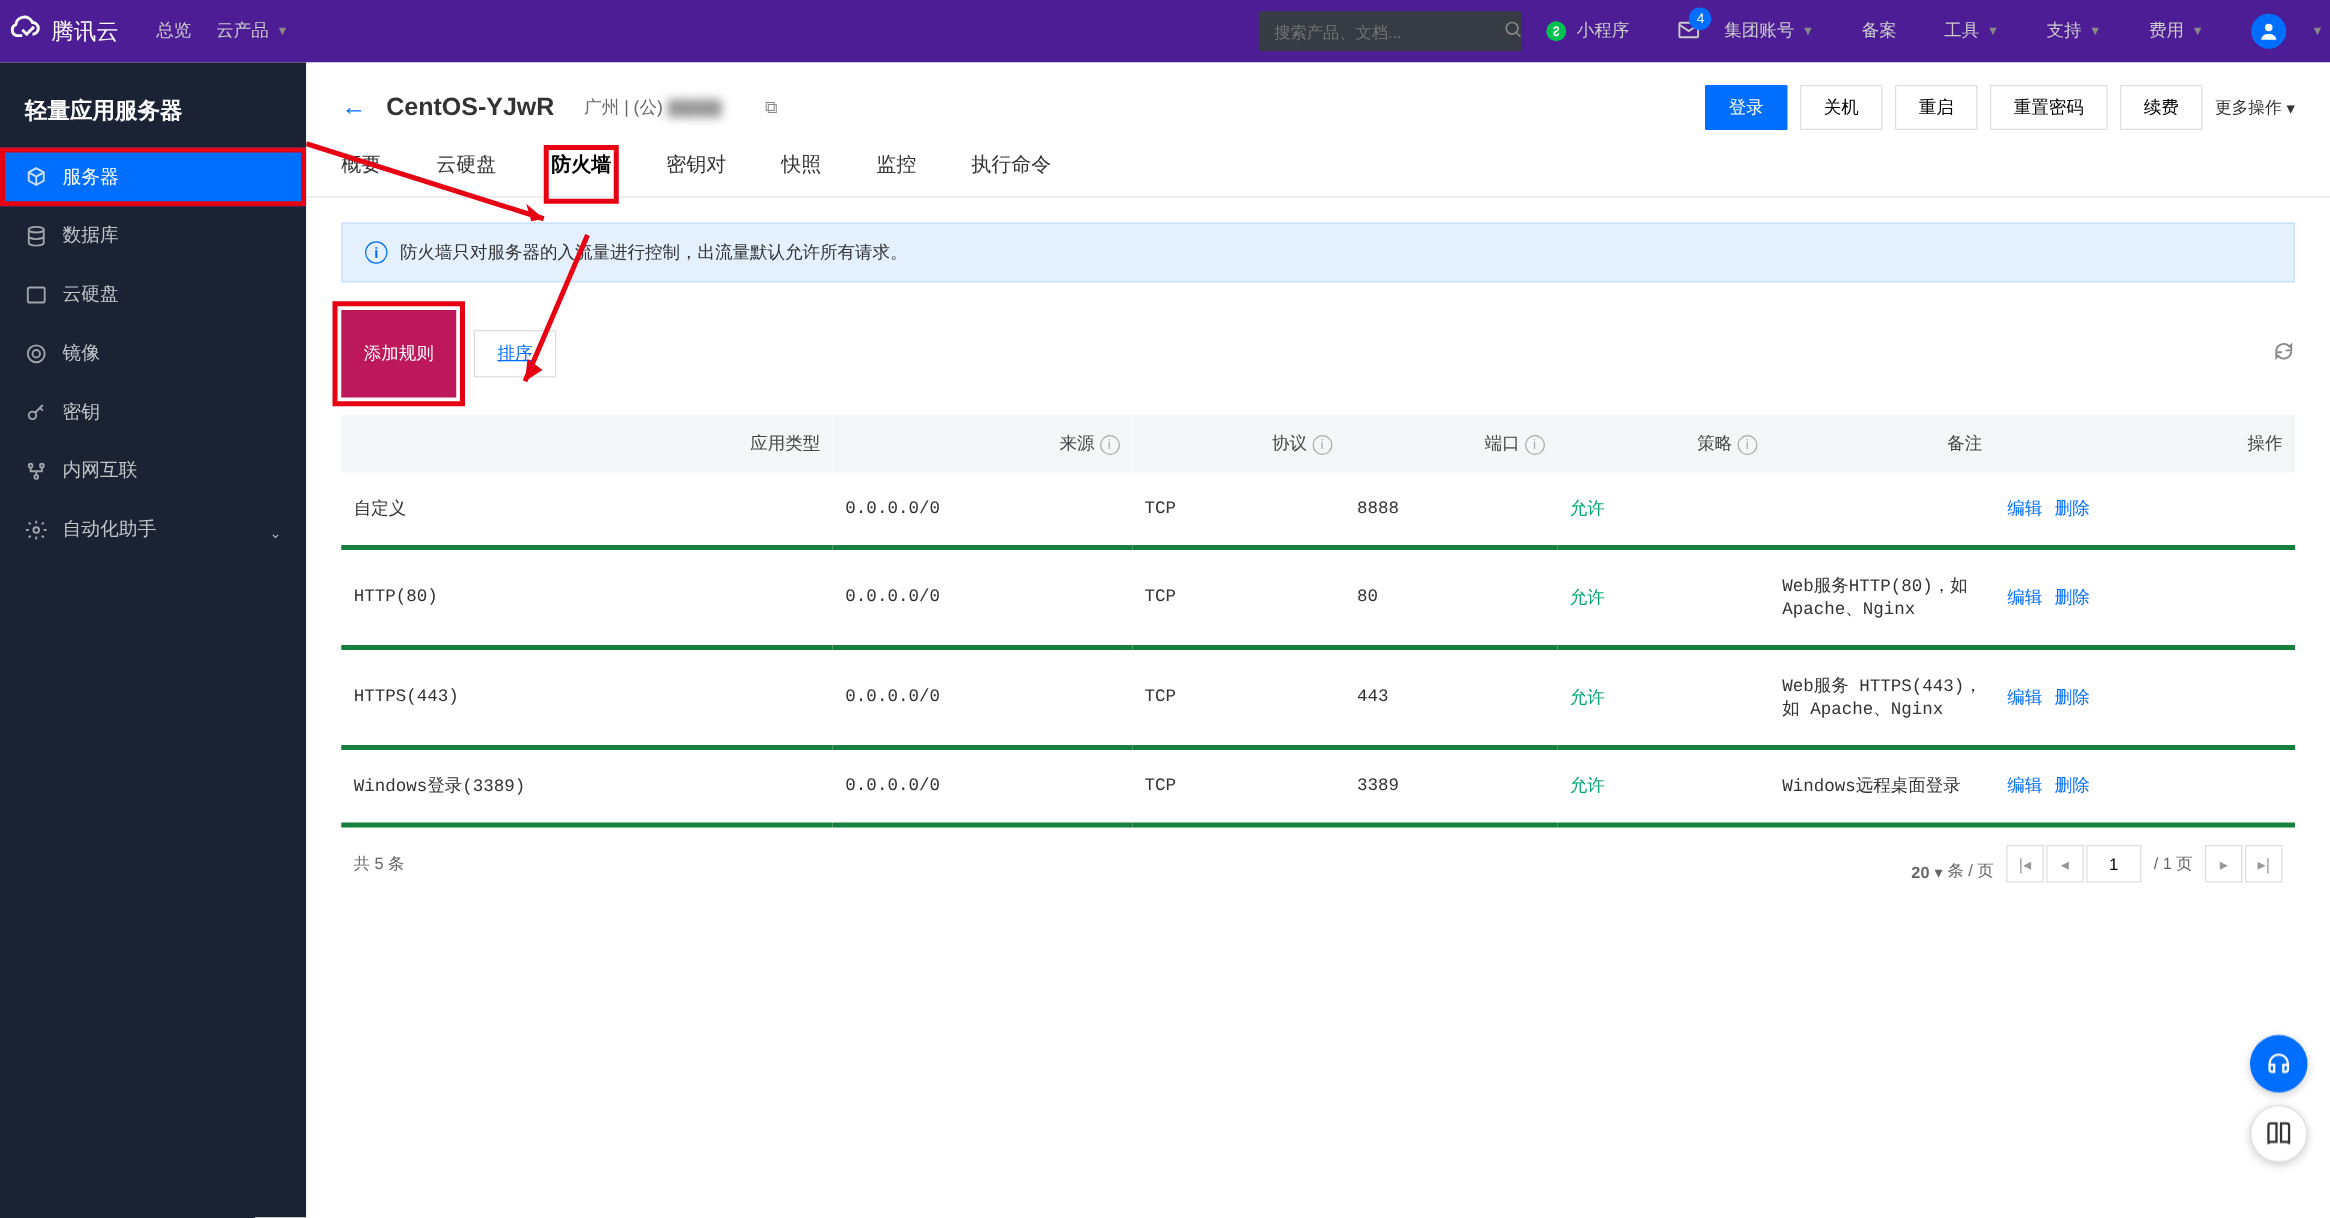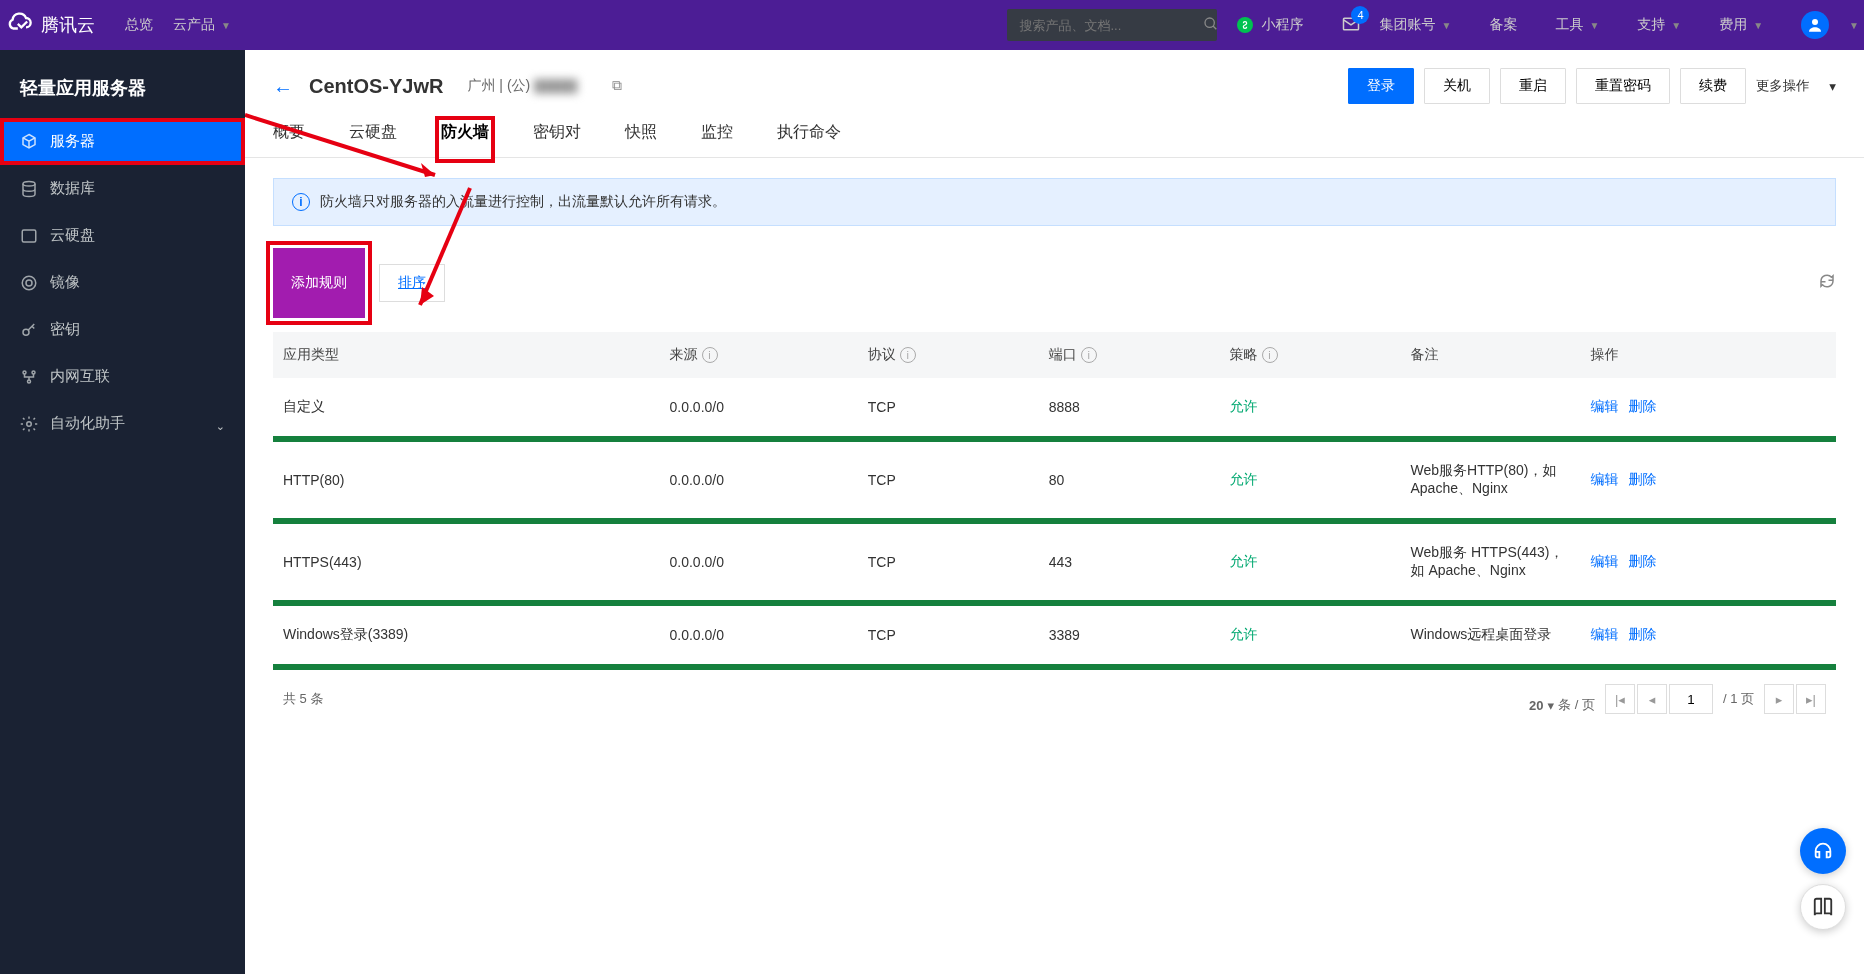--- a/index.html
+++ b/index.html
@@ -36,44 +36,44 @@
 .main { flex: 1; background: #fff; overflow-y: auto; position: relative; }
 .page-head { padding: 18px 28px 0; display: flex; align-items: center; gap: 16px; }
 .back-arrow { color: #006eff; font-size: 20px; cursor: pointer; font-weight: bold; }
 .instance-name { font-size: 20px; font-weight: 600; }
 .region-text { color: #666; font-size: 14px; margin-left: 8px; }
 .blurred { filter: blur(4px); color: #999; display: inline-block; width: 70px; }
 .copy-icon { color: #888; margin-left: 4px; cursor: pointer; }
 .head-actions { margin-left: auto; display: flex; gap: 10px; align-items: center; }
 .btn { padding: 8px 18px; border: 1px solid #ddd; background: #fff; cursor: pointer; font-size: 14px; border-radius: 1px; }
 .btn-primary { background: #006eff; color: #fff; border-color: #006eff; }
-.btn-link { border: none; background: none; color: #333; display: flex; align-items: center; gap: 20px; }
+.btn-link { border: none; background: none; color: #333; display: flex; align-items: center; gap: 4px; }
 
 
 .tabs { display: flex; gap: 44px; padding: 18px 28px 0; border-bottom: 1px solid #e5e5e5; }
 .tab { padding-bottom: 14px; cursor: pointer; font-size: 16px; color: #333; position: relative; }
 .tab.active { color: #000; font-weight: 600; }
 .tab.active::after { content: ''; position: absolute; bottom: 0; left: 0; right: 0; }
 .tab.highlighted { outline: 4px solid #e60012; outline-offset: 2px; }
 
 
 .content { padding: 20px 28px; }
 .info-banner { background: #e5f0ff; border: 1px solid #c5dfff; padding: 14px 18px; display: flex; align-items: center; gap: 10px; margin-bottom: 22px; color: #333; }
 .info-icon { width: 18px; height: 18px; border: 1.5px solid #006eff; border-radius: 50%; color: #006eff; display: flex; align-items: center; justify-content: center; font-size: 12px; flex-shrink: 0; font-weight: bold; font-style: normal; }
 
 .toolbar { display: flex; gap: 14px; align-items: center; margin-bottom: 14px; }
-.btn-add { background: #a21caf; color: #fff; padding: 26px 18px; border: none; cursor: pointer; font-size: 14px; }
+.btn-add { background: #be185d; color: #fff; padding: 26px 18px; border: none; cursor: pointer; font-size: 14px; }
 .btn-add.highlighted { outline: 4px solid #e60012; outline-offset: 3px; }
 .btn-sort { color: #006eff; padding: 9px 18px; border: 1px solid #ddd; background: #fff; cursor: pointer; font-size: 14px; text-decoration: underline; }
 .refresh-icon { margin-left: auto; color: #888; cursor: pointer; font-size: 16px; }
 
 
 .table { width: 100%; border-collapse: collapse; }
-.table th { text-align: left; padding: 14px 10px; background: #f5f6f7; color: #444; font-weight: 500; font-size: 14px; }
-.table td { padding: 20px 10px; border-bottom: 6px solid #15803d; font-size: 14px; vertical-align: middle; }
+.table th { text-align: right; padding: 14px 10px; background: #f5f6f7; color: #444; font-weight: 500; font-size: 14px; }
+.table td { padding: 20px 10px; border-bottom: 4px solid #15803d; font-size: 14px; vertical-align: middle; font-family: Liberation Mono, monospace; }
 .help-icon { display: inline-flex; width: 16px; height: 16px; border: 1px solid #aaa; border-radius: 50%; color: #aaa; align-items: center; justify-content: center; font-size: 11px; margin-left: 4px; font-style: normal; }
 .policy-allow { color: #00a870; }
 .action-link { color: #006eff; cursor: pointer; margin-right: 10px; }
 
 
 .pagination { display: flex; align-items: center; padding: 14px 10px; color: #666; font-size: 13px; }
 .pag-right { margin-left: auto; display: flex; align-items: flex-end; gap: 10px; }
 .page-size { display: flex; align-items: center; gap: 4px; }
 .page-nav { display: flex; align-items: center; gap: 2px; }
 .page-btn { width: 30px; height: 30px; border: 1px solid #ddd; background: #fff; display: flex; align-items: center; justify-content: center; cursor: pointer; color: #999; }

